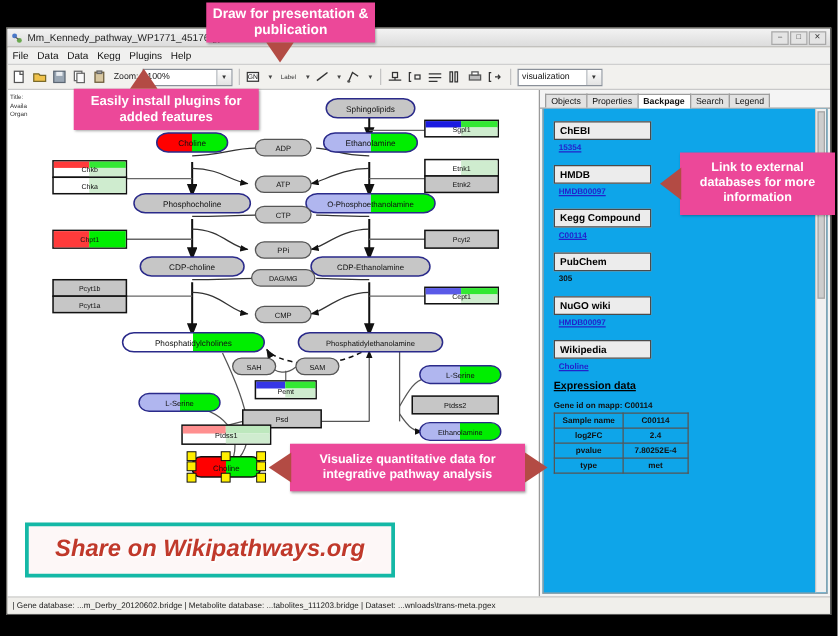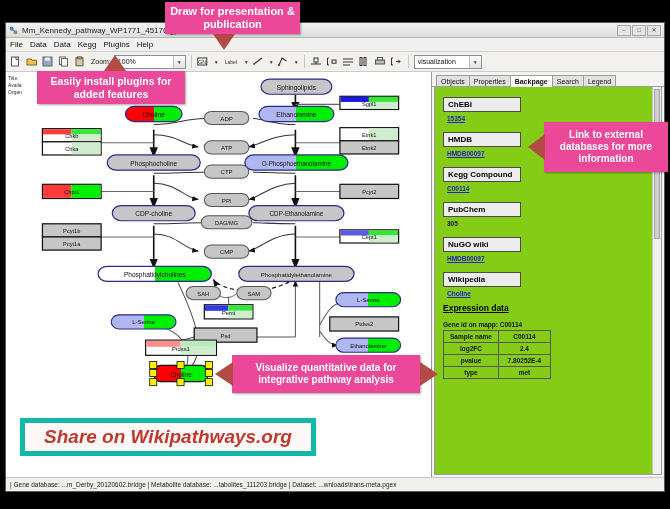--- a/index.html
+++ b/index.html
@@ -63,21 +63,21 @@
   }
   .canvas { position:absolute; inset:0; }
   .meta { position:absolute; left:2px; top:3px; font-size:5px; color:#333; line-height:7px; }
   
   .side { width:232px; background:#f4f4f4; display:flex; flex-direction:column; flex:0 0 auto; }
   .tabs { display:flex; align-items:flex-end; height:15px; padding-left:4px;
           background:#f4f4f4; border-bottom:1px solid #9d9d9d; }
   .tab { font-size:7px; padding:2px 4px 1px; border:1px solid #9d9d9d; border-bottom:none;
          background:#e2e2e2; color:#111; margin-right:-1px; }
   .tab.active { background:#fff; position:relative; top:1px; padding-bottom:2px; font-weight:bold; }
-  .side-body { flex:1 1 auto; background:#84cc16; border:1px solid #9d9d9d; border-top:none;
+  .side-body { flex:1 1 auto; background:#0ea5e9; border:1px solid #9d9d9d; border-top:none;
                margin:0 2px 2px 2px; padding:6px 8px; overflow:hidden; position:relative; }
   .db-hdr {
     border:1px solid #4a4a4a; background:#ececec; font-size:8px; font-weight:bold;
     color:#000; padding:2px 4px; display:inline-block; min-width:78px; margin-top:4px;
   }
   .db-link { font-size:6.5px; color:#2222cc; text-decoration:underline; display:block;
              margin:3px 0 6px 4px; font-weight:bold; }
   .db-plain { font-size:6.5px; color:#111; display:block; margin:3px 0 6px 4px; font-weight:bold; }
   .exp-hdr { font-size:8.5px; font-weight:bold; color:#000; margin:6px 0 8px 0;text-decoration:underline; }
   .gene-id { font-size:6.5px; font-weight:bold; color:#111; margin-bottom:2px; }
@@ -99,34 +99,34 @@
   .callout {
     position:absolute; background:#ec4899; color:#fff; font-weight:bold;
     text-align:center; line-height:1.2; z-index:40;
     box-shadow:1px 1px 2px rgba(0,0,0,.35);
     display:flex; align-items:center; justify-content:center;
   }
   .tri { position:absolute; width:0; height:0; z-index:40; }
   #co-draw { left:165px; top:2px; width:135px; height:32px; font-size:11px; }
   #co-draw-tri { left:213px; top:34px; border-left:11px solid transparent;
                  border-right:11px solid transparent; border-top:16px solid #b34b44; }
-  #co-plugins { left:37px; top:71px; width:148px; height:33px; font-size:10.5px; padding:0 5px; }
+  #co-plugins { left:59px; top:71px; width:148px; height:33px; font-size:10.5px; padding:0 5px; }
   #co-plugins-tri { left:104px; top:55px; border-left:11px solid transparent;
                     border-right:11px solid transparent; border-bottom:16px solid #b34b44; }
   #co-link { left:544px; top:122px; width:124px; height:50px; font-size:10px; padding:4px 4px; }
   #co-link-tri { left:528px; top:134px; border-top:13px solid transparent;
                  border-bottom:13px solid transparent; border-right:17px solid #b34b44; }
   #co-vis { left:232px; top:355px; width:188px; height:38px; font-size:10px; padding:0 6px; }
   #co-vis-tri { left:215px; top:362px; border-top:12px solid transparent;
                 border-bottom:12px solid transparent; border-right:18px solid #b34b44; }
   #co-vis-tri2 { left:420px; top:362px; border-top:12px solid transparent;
                  border-bottom:12px solid transparent; border-left:18px solid #b34b44; }
   #co-share {
-    position:absolute; left:20px; top:418px; width:296px; height:38px; z-index:40;
-    background:#fdf7f7; border:5px solid #14b8a6;
+    position:absolute; left:20px; top:418px; width:296px; height:44px; z-index:40;
+    background:#fdf7f7; border:3px solid #14b8a6;
     display:flex; align-items:center; justify-content:center;
     color:#c0392b; font-size:19px; font-weight:bold; font-style:italic;
     text-shadow:1px 1px 0 #fff;
   }
   
   .metab text, .gene text { font-family:"Liberation Sans", sans-serif; }
 </style>
 </head>
 <body>
 

